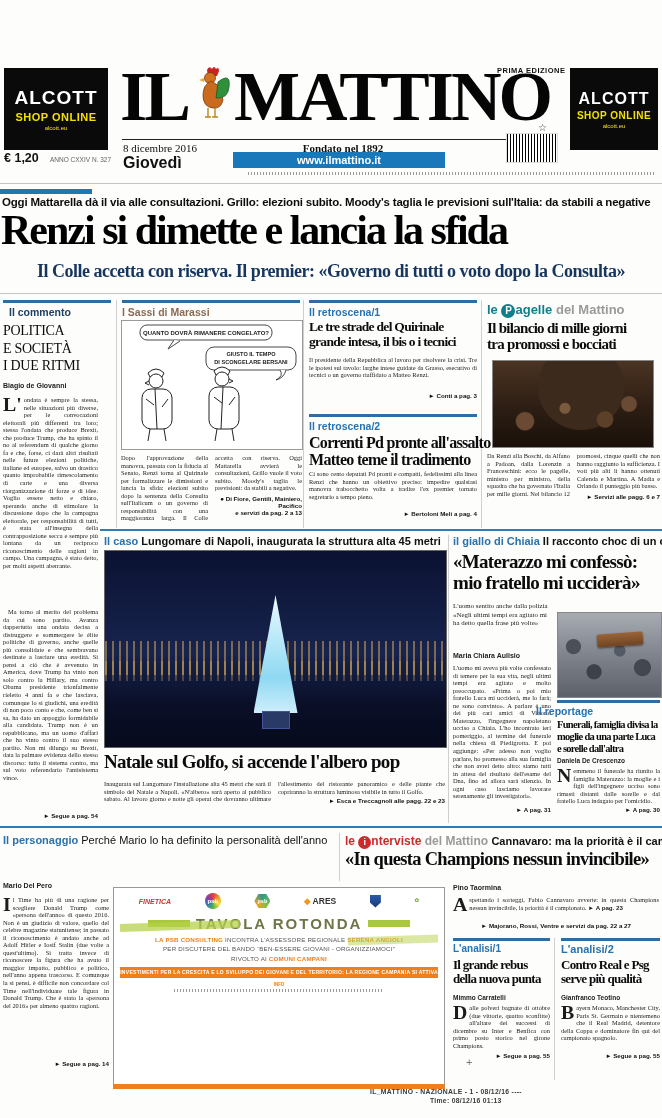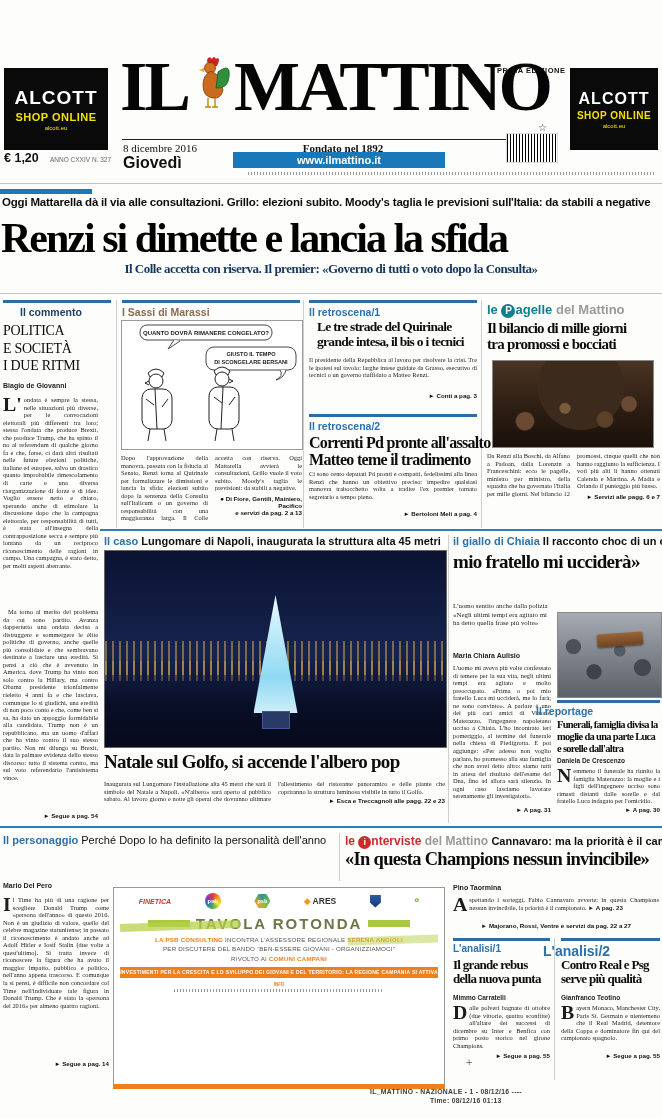--- a/index.html
+++ b/index.html
@@ -15,22 +15,22 @@
   .alcott .a3{color:#f3e000;font-size:6px;}
   .mast-title{font-family:"Liberation Serif",serif;font-weight:900;font-size:70px;line-height:66px;letter-spacing:-3px;color:#050505;display:flex;align-items:flex-start;}
   .mast-rule{border-top:1.5px solid #222;}
   .wwwbar{background:#1878b9;color:#fff;font-weight:bold;font-size:11px;text-align:center;line-height:16px;}
   .microline{background:repeating-linear-gradient(90deg,#9a9a9a 0 1px,transparent 1px 3px);height:3px;}
   .barcode{background:repeating-linear-gradient(90deg,#000 0 1px,#fff 1px 3px);border:1px solid #ddd;}
 
   
   .kickerbar{background:#1b79b7;height:5px;}
   .kicker{font-weight:bold;font-size:11.5px;letter-spacing:-0.2px;white-space:nowrap;color:#0d0d0d;}
-  .headline{font-family:"Liberation Serif",serif;font-weight:900;font-size:42px;letter-spacing:-2px;white-space:nowrap;color:#000;margin-top:8px;}
-  .deck{font-family:"Liberation Serif",serif;font-weight:bold;font-size:13px;letter-spacing:-0.5px;white-space:nowrap;color:#17365d;}
+  .headline{font-family:"Liberation Serif",serif;font-weight:900;font-size:42px;letter-spacing:-2px;white-space:nowrap;color:#000;}
+  .deck{font-family:"Liberation Serif",serif;font-weight:bold;font-size:18px;letter-spacing:-0.5px;white-space:nowrap;color:#17365d;}
 
   
   .cbar{background:#2e6da4;height:3px;}
   .cbar2{background:#2e7cb8;height:2px;}
   .hline{background:#c3c3c3;height:1px;}
   .vrule{background:#cfcfcf;width:1px;}
   .lab{font-weight:bold;font-size:10.5px;color:#2a72ad;}
   .lab .blk{color:#111;font-weight:bold;}
   .labnavy{color:#1c3f66;}
   .head{font-family:"Liberation Serif",serif;font-weight:bold;color:#0c0c0c;letter-spacing:-0.7px;line-height:1.08;}
@@ -114,21 +114,21 @@
     <div class="a1">ALCOTT</div>
     <div class="a2">SHOP ONLINE</div>
     <div class="a3">alcott.eu</div>
   </div>
   <div class="abs alcott" style="left:570px;top:68px;width:88px;height:82px;">
     <div class="a1" style="font-size:16px;">ALCOTT</div>
     <div class="a2" style="font-size:10px;">SHOP ONLINE</div>
     <div class="a3">alcott.eu</div>
   </div>
 
-  <div class="abs mast-title" style="left:120px;top:54px;text-align:right;">
+  <div class="abs mast-title" style="left:120px;top:64px;text-align:right;">
     <span>IL</span>
     <span style="margin:0 3px;">
       <svg width="40" height="60" viewBox="0 0 40 60">
         <path d="M16 6 q2-5 5-1 q2-4 4 0 q3-3 3 2 l-2 5 -9 0 z" fill="#cc2222"></path>
         <circle cx="19" cy="14" r="5.5" fill="#d4731f" stroke="#7a3a10" stroke-width="0.8"></circle>
         <path d="M13 14 l-5 2 5 2 z" fill="#e8b020"></path>
         <path d="M20 17 q-8 4 -8 14 q0 12 10 13 q8 1 10-8 l-4-14 z" fill="#c96a1e" stroke="#7a3a10" stroke-width="0.8"></path>
         <path d="M27 18 q13-10 11 5 q-1 12-13 11 z" fill="#2f8f3a" stroke="#1c5c24" stroke-width="0.8"></path>
         <path d="M17 44 l0 9 m-3 0 l6 0 M24 44 l0 9 m-3 0 l6 0" stroke="#b8861e" stroke-width="1.4" fill="none"></path>
       </svg>
@@ -156,21 +156,21 @@
   <div class="abs kicker" style="left:2px;top:196px;width:660px;">Oggi Mattarella dà il via alle consultazioni. Grillo: elezioni subito. Moody's taglia le previsioni sull'Italia: da stabili a negative</div>
   <div class="abs headline" style="left:1px;top:206px;width:661px;">Renzi si dimette e lancia la sfida</div>
   <div class="abs deck" style="left:0;top:261px;width:662px;text-align:center;">Il Colle accetta con riserva. Il premier: «Governo di tutti o voto dopo la Consulta»</div>
   <div class="abs hline" style="left:0;top:293px;width:662px;"></div>
 
   <div class="abs vrule" style="left:116px;top:300px;height:228px;"></div>
   <div class="abs vrule" style="left:303px;top:300px;height:228px;"></div>
   <div class="abs vrule" style="left:481px;top:300px;height:228px;"></div>
 
   <div class="abs cbar" style="left:3px;top:300px;width:108px;"></div>
-  <div class="abs lab labnavy" style="left:20px;top:306px;">Il commento</div>
+  <div class="abs lab labnavy" style="left:9px;top:306px;">Il commento</div>
   <div class="abs serif" style="left:3px;top:322px;width:108px;font-size:14px;letter-spacing:-0.3px;line-height:1.25;color:#0c0c0c;">
     <div>POLITICA</div>
     <div>E SOCIETÀ</div>
     <div>I DUE RITMI</div>
   </div>
   <div class="abs byl" style="left:3px;top:382px;">Biagio de Giovanni</div>
   <div class="abs bt dc" style="left:3px;top:396px;width:95px;">L'ondata è sempre la stessa, nelle situazioni più diverse, per le convocazioni elettorali più differenti tra loro; stessa l'ondata che produce Brexit, che produce Trump, che ha spinto il no al referendum di qualche giorno fa e che, forse, ci darà altri risultati nelle future elezioni politiche, italiane ed europee, salvo un drastico quanto improbabile rimescolamento di carte e una diversa riorganizzazione di forze e di idee. Voglio essere netto e chiaro, sperando anche di stimolare la discussione dopo che la campagna elettorale, per responsabilità di tutti, è stata all'insegna della contrapposizione secca e sempre più lontana da un reciproco riconoscimento delle ragioni in campo. Una campagna, è stato detto, per molti aspetti aberrante.</div>
   <div class="abs bt" style="left:3px;top:608px;width:95px;text-indent:5px;">Ma torno al merito del problema da cui sono partito. Avanza dappertutto una ondata decisa a distruggere e sommergere le élite politiche di governo, anche quelle più consolidate e che sembravano destinate a lasciare una eredità. Si pensi a ciò che è avvenuto in America, dove Trump ha vinto non solo contro la Hillary, ma contro Obama presidente trionfalmente rieletto 4 anni fa e che lasciava, comunque lo si giudichi, una eredità di non poco conto e che, come ben si sa, ha dato un appoggio formidabile alla candidata. Trump non è un repubblicano, ma un uomo d'affari che ha vinto contro il suo stesso partito. Non mi dilungo su Brexit, data la palmare evidenza dello stesso discorso: tutto il sistema contro, ma sul voto referendario l'antisistema vince.</div>
   <div class="abs ref" style="left:3px;top:812px;width:95px;">► Segue a pag. 54</div>
 
@@ -204,21 +204,21 @@
   <div class="abs" style="left:121px;top:454px;width:181px;">
     <div class="cols2">
       <div class="bt">Dopo l'approvazione della manovra, passata con la fiducia al Senato, Renzi torna al Quirinale per formalizzare le dimissioni e lancia la sfida: elezioni subito dopo la sentenza della Consulta sull'Italicum o un governo di responsabilità con una maggioranza larga. Il Colle accetta con riserva. Oggi Mattarella avvierà le consultazioni, Grillo vuole il voto subito. Moody's taglia le previsioni: da stabili a negative.</div>
       <div class="ref" style="margin-top:3px;">● Di Fiore, Gentili, Mainiero, Pacifico</div>
       <div class="ref">e servizi da pag. 2 a 13</div>
     </div>
   </div>
 
   <div class="abs cbar" style="left:309px;top:300px;width:168px;"></div>
   <div class="abs lab" style="left:309px;top:306px;">Il retroscena/1</div>
-  <div class="abs head" style="left:309px;top:320px;font-size:13.5px;white-space:nowrap;margin-left:8px;">
+  <div class="abs head" style="left:309px;top:320px;font-size:13.5px;white-space:nowrap;">
     <div>Le tre strade del Quirinale</div>
     <div>grande intesa, il bis o i tecnici</div>
   </div>
   <div class="abs bt" style="left:309px;top:356px;width:168px;">Il presidente della Repubblica al lavoro per risolvere la crisi. Tre le ipotesi sul tavolo: larghe intese guidate da Grasso, esecutivo di tecnici o un governo riaffidato a Matteo Renzi.</div>
   <div class="abs ref" style="left:309px;top:392px;width:168px;">► Conti a pag. 3</div>
 
   <div class="abs cbar" style="left:309px;top:414px;width:168px;"></div>
   <div class="abs lab" style="left:309px;top:420px;">Il retroscena/2</div>
   <div class="abs head" style="left:309px;top:434px;font-size:16px;white-space:nowrap;">
     <div>Correnti Pd pronte all'assalto</div>
@@ -261,20 +261,21 @@
     <div class="cols2">
       <div class="bt">Inaugurata sul Lungomare l'installazione alta 45 metri che sarà il simbolo del Natale a Napoli. «N'albero» sarà aperto al pubblico sabato. Al lavoro giorno e notte gli operai che dovranno ultimare l'allestimento del ristorante panoramico e delle piante che copriranno la struttura luminosa visibile in tutto il Golfo.</div>
       <div class="ref" style="margin-top:2px;">► Esca e Treccagnoli alle pagg. 22 e 23</div>
     </div>
   </div>
 
   <div class="abs lab" style="left:453px;top:535px;font-size:11px;white-space:nowrap;">
     <span>il giallo di Chiaia</span><span class="blk"> Il racconto choc di un caro amico</span>
   </div>
   <div class="abs head" style="left:453px;top:552px;font-size:19px;white-space:nowrap;">
+    <div>«Materazzo mi confessò:</div>
     <div>mio fratello mi ucciderà»</div>
   </div>
   <div class="abs stand" style="left:453px;top:602px;width:98px;">L'uomo sentito anche dalla polizia «Negli ultimi tempi era agitato mi ha detto quella frase più volte»</div>
   <div class="abs byl" style="left:453px;top:652px;">Maria Chiara Aulisio</div>
   <div class="abs bt" style="left:453px;top:664px;width:98px;">L'uomo mi aveva più volte confessato di temere per la sua vita, negli ultimi tempi era agitato e molto preoccupato. «Prima o poi mio fratello Luca mi ucciderà, me lo farà; ne sono convinto». A parlare è uno dei più cari amici di Vittorio Materazzo, l'ingegnere napoletano ucciso a Chiaia. L'ho incontrato ieri pomeriggio, al termine del funerale nella chiesa di Piedigrotta. E poi aggiunge: «Per adesso non voglio parlare, ho promesso alla sua famiglia che non avrei detto altro: siamo tutti in attesa del risultato dell'esame del Dna, fino ad allora sarà silenzio. In ogni caso lasciamo lavorare serenamente gli investigatori».</div>
   <div class="abs ref" style="left:453px;top:806px;width:98px;">► A pag. 31</div>
 
   <div class="abs ph ph-fun" style="left:557px;top:612px;width:103px;height:84px;">
     <div class="coffin"></div>
   </div>
@@ -285,21 +286,21 @@
   <div class="abs byl" style="left:557px;top:757px;font-size:6.5px;">Daniela De Crescenzo</div>
   <div class="abs bt dc" style="left:557px;top:767px;width:103px;">Nemmeno il funerale ha riunito la famiglia Materazzo: la moglie e i figli dell'ingegnere ucciso sono rimasti distanti dalle sorelle e dal fratello Luca indagato per l'omicidio.</div>
   <div class="abs ref" style="left:557px;top:806px;width:103px;">► A pag. 30</div>
 
   <div class="abs cbar2" style="left:0;top:826px;width:662px;"></div>
 
   <div class="abs vrule" style="left:339px;top:833px;height:48px;"></div>
   <div class="abs vrule" style="left:554px;top:938px;height:142px;"></div>
 
   <div class="abs lab" style="left:3px;top:834px;font-size:11px;white-space:nowrap;">
-    <span>Il personaggio</span><span class="blk" style="font-weight:normal;"> Perché Dopo lo ha definito la personalità dell'anno</span>
+    <span>Il personaggio</span><span class="blk" style="font-weight:normal;"> Perché Mario lo ha definito la personalità dell'anno</span>
   </div>
   <div class="abs byl" style="left:3px;top:882px;">Mario Del Pero</div>
   <div class="abs bt dc" style="left:3px;top:896px;width:106px;">Il Time ha più di una ragione per scegliere Donald Trump come «persona dell'anno» di questo 2016. Non è un giudizio di valore, quello del celebre magazine statunitense; in passato il riconoscimento è andato anche ad Adolf Hitler e Iosif Stalin (due volte a quest'ultimo). Si tratta invece di riconoscere la figura che ha avuto il maggior impatto, pubblico e politico, nell'anno appena trascorso. E comunque la si pensi, è difficile non concordare col Time nell'individuare tale figura in Donald Trump. Che è stato la «persona del 2016» per almeno quattro ragioni.</div>
   <div class="abs ref" style="left:3px;top:1060px;width:106px;">► Segue a pag. 14</div>
 
   <div class="abs adbox" style="left:113px;top:887px;width:330px;height:196px;">
     <div class="adlogos">
       <span class="lg-fin">FINETICA</span>
       <span class="lg-circ">psb</span>
       <span class="lg-hex">psb</span>
@@ -340,21 +341,21 @@
   <div class="abs ref" style="left:453px;top:922px;width:206px;text-align:center;">► Majorano, Rossi, Ventre e servizi da pag. 22 a 27</div>
 
   <div class="abs cbar" style="left:453px;top:938px;width:97px;"></div>
   <div class="abs lab" style="left:453px;top:943px;font-size:10px;">L'analisi/1</div>
   <div class="abs head" style="left:453px;top:958px;width:97px;font-size:13px;">Il grande rebus della nuova punta</div>
   <div class="abs byl" style="left:453px;top:994px;font-size:6.5px;">Mimmo Carratelli</div>
   <div class="abs bt dc" style="left:453px;top:1004px;width:97px;">Dalle polveri bagnate di ottobre (due vittorie, quattro sconfitte) all'altare dei successi di dicembre su Inter e Benfica con primo posto storico nel girone Champions.</div>
   <div class="abs ref" style="left:453px;top:1052px;width:97px;">► Segue a pag. 55</div>
 
   <div class="abs cbar" style="left:561px;top:938px;width:99px;"></div>
-  <div class="abs lab" style="left:543px;top:943px;font-size:14px;">L'analisi/2</div>
+  <div class="abs lab" style="left:561px;top:943px;font-size:11px;">L'analisi/2</div>
   <div class="abs head" style="left:561px;top:958px;width:99px;font-size:13px;">Contro Real e Psg serve più qualità</div>
   <div class="abs byl" style="left:561px;top:994px;font-size:6.5px;">Gianfranco Teotino</div>
   <div class="abs bt dc" style="left:561px;top:1004px;width:99px;">Bayern Monaco, Manchester City, Paris St. Germain e nientemeno che il Real Madrid, detentore della Coppa e dominatore fin qui del campionato spagnolo.</div>
   <div class="abs ref" style="left:561px;top:1052px;width:99px;">► Segue a pag. 55</div>
 
   <div class="abs plusmark" style="left:466px;top:1056px;">+</div>
   <div class="abs footerslug" style="left:370px;top:1088px;">IL_MATTINO - NAZIONALE - 1 - 08/12/16 ----</div>
   <div class="abs footerslug" style="left:430px;top:1097px;">Time: 08/12/16    01:13</div>
 
 </div>

